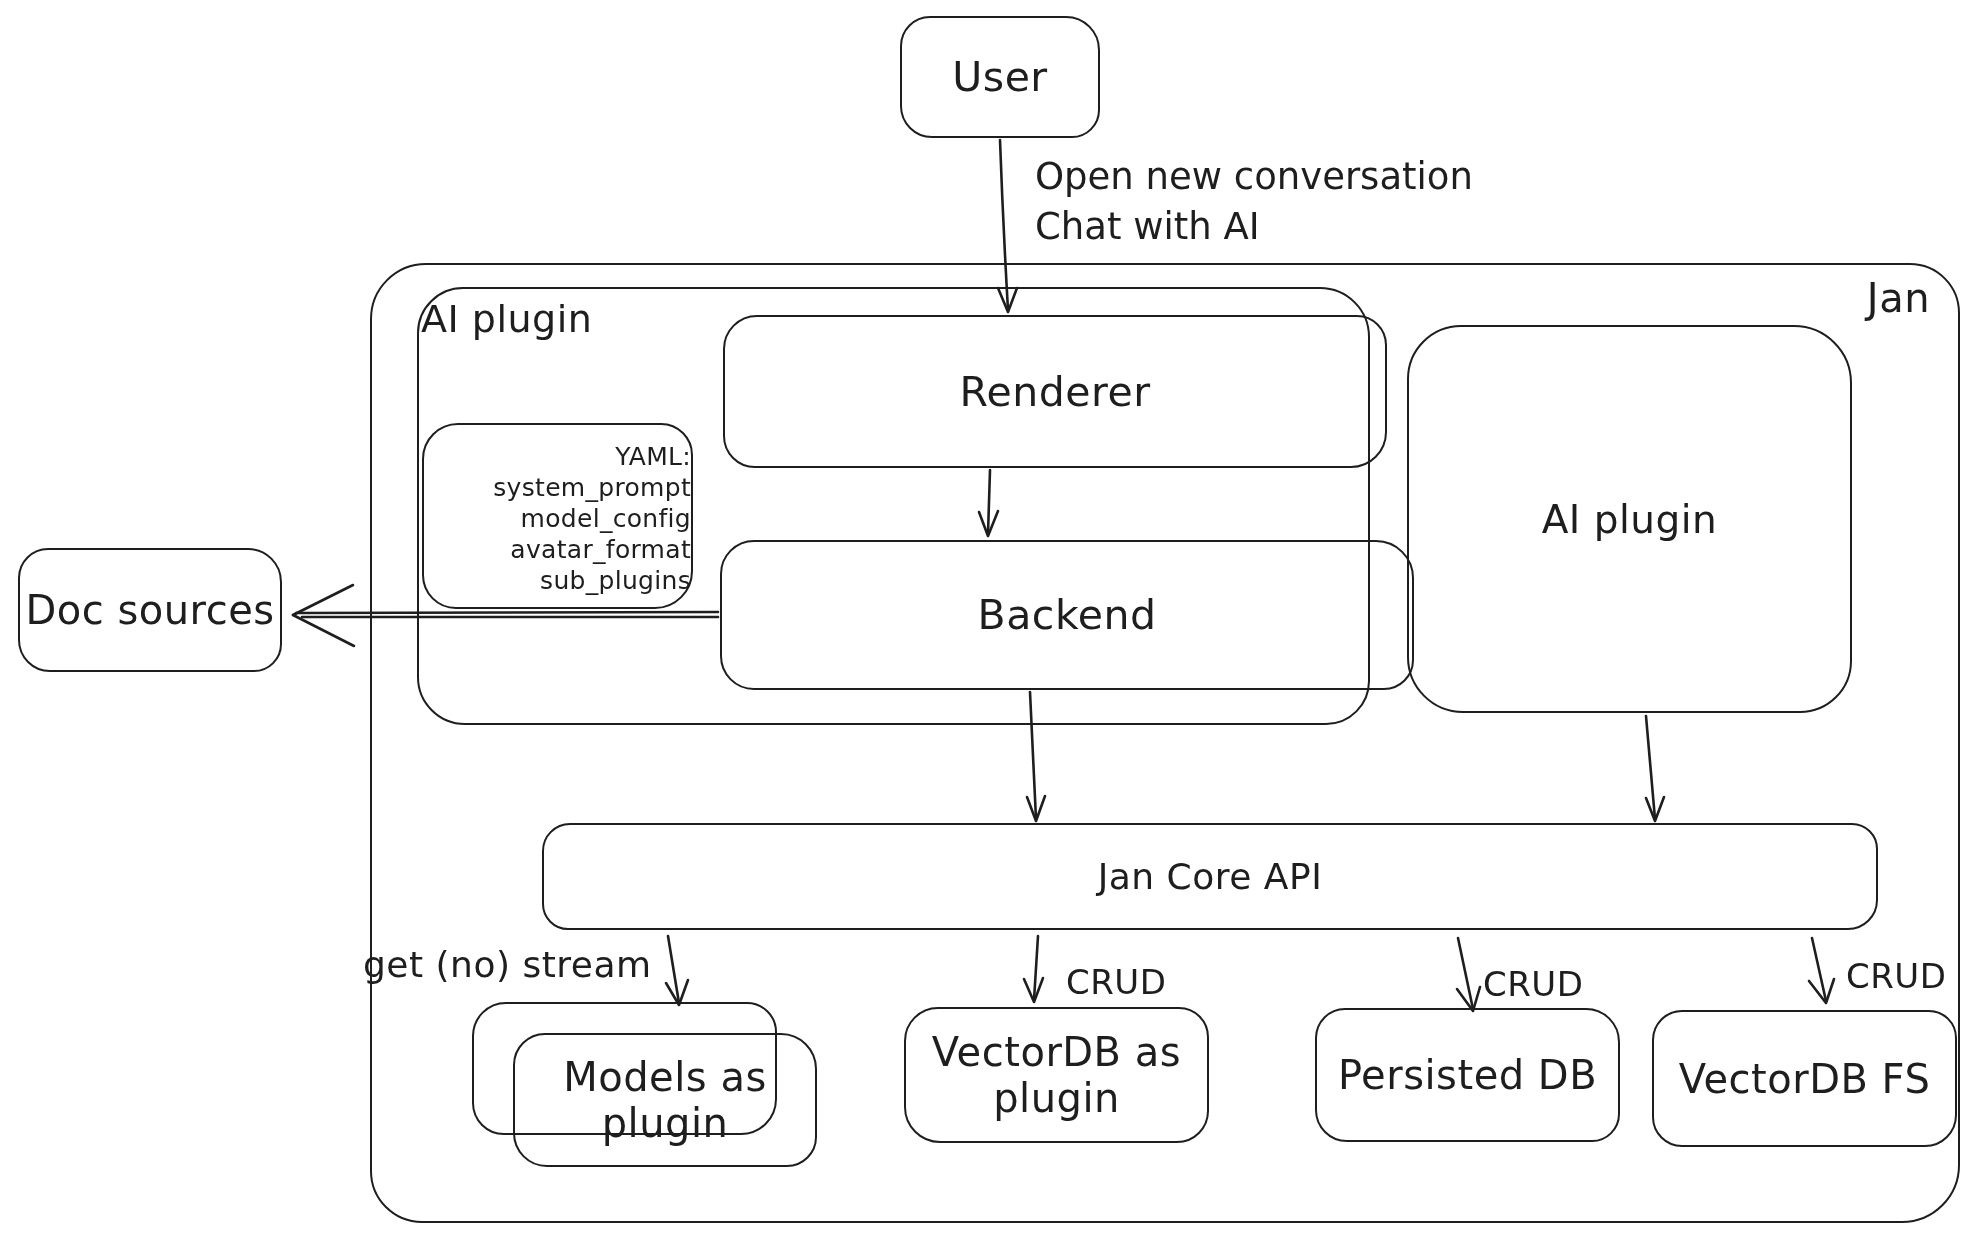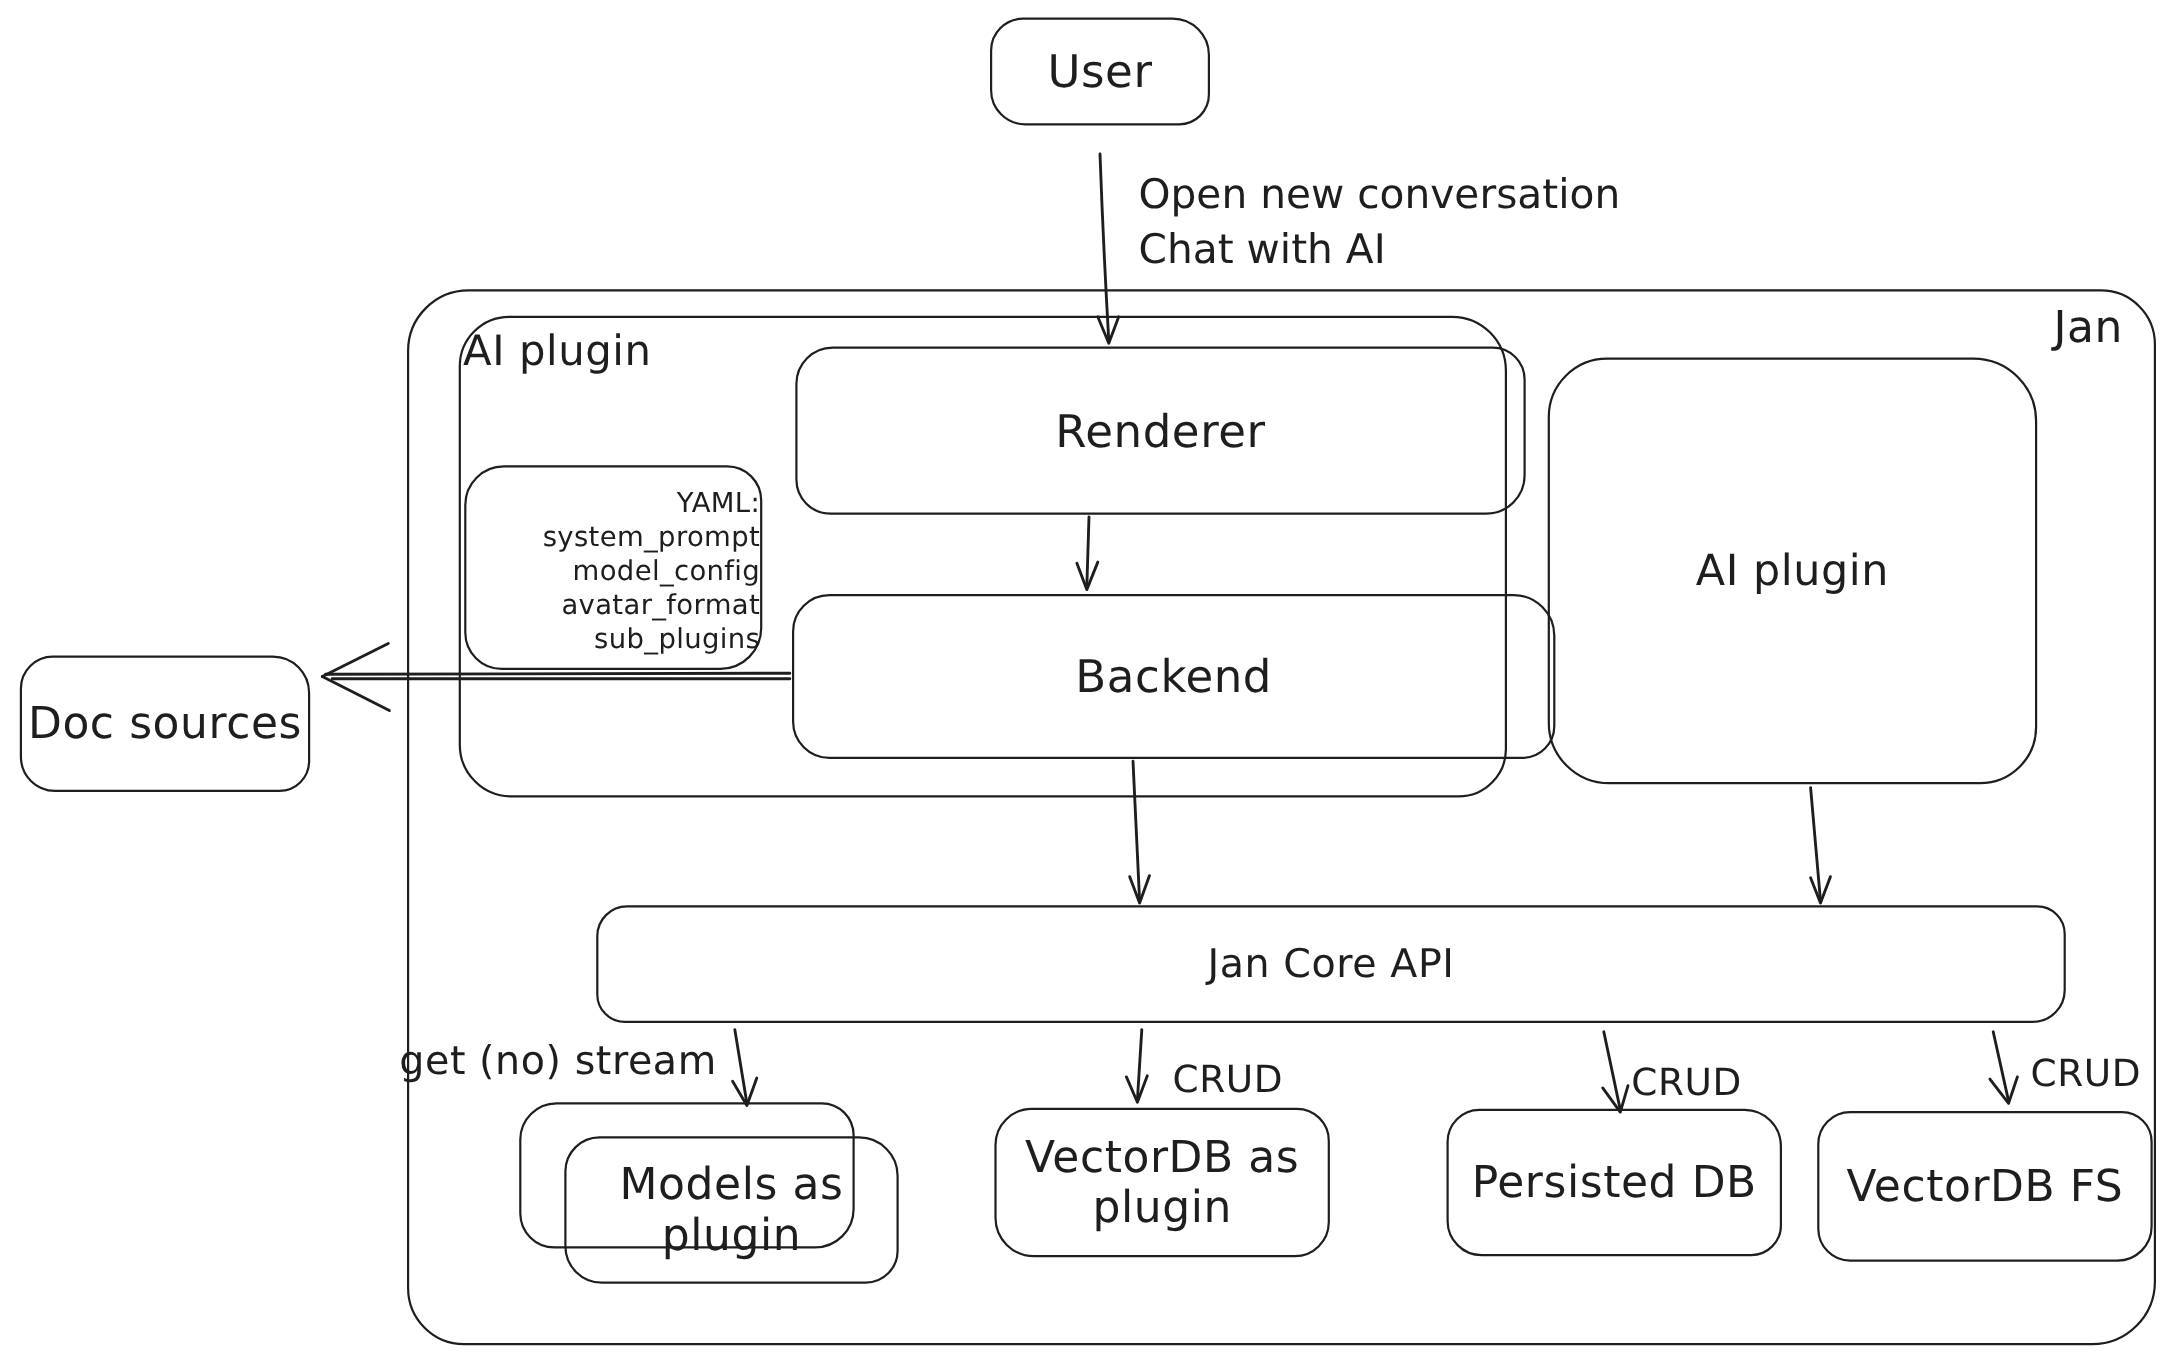--- a/index.html
+++ b/index.html
@@ -19,31 +19,31 @@
     display:flex;align-items:center;justify-content:center;
     text-align:center;
     box-sizing:border-box;
     letter-spacing:0.5px;
   }
   .lbl{position:absolute;white-space:nowrap;letter-spacing:0.5px;}
   .arrows{position:absolute;left:0;top:0;z-index:6;pointer-events:none;}
   .arrows path{stroke:#1e1e1e;stroke-width:2.6;fill:none;stroke-linecap:round;stroke-linejoin:round;}
 
   
-  .user{left:900px;top:16px;width:200px;height:98px;border-radius:30px 34px 28px 32px;font-size:41px;}
+  .user{left:900px;top:16px;width:200px;height:122px;border-radius:30px 34px 28px 32px;font-size:41px;}
   .jan{left:370px;top:263px;width:1590px;height:960px;border-radius:56px 50px 58px 52px;}
   .jan-label{right:28px;top:10px;position:absolute;font-size:40px;}
   .ai-group{left:417px;top:287px;width:953px;height:438px;border-radius:46px 50px 44px 48px;}
   .ai-group-label{left:2px;top:8px;position:absolute;font-size:38px;white-space:nowrap;}
   .renderer{left:723px;top:315px;width:664px;height:153px;border-radius:34px 30px 36px 32px;font-size:41px;}
   .backend{left:720px;top:540px;width:694px;height:150px;border-radius:34px 38px 30px 34px;font-size:41px;}
   .yaml{left:422px;top:423px;width:271px;height:186px;border-radius:36px 32px 38px 34px;
         display:block;padding:16px 0 0 27px;font-size:25px;line-height:31px;text-align:right;letter-spacing:0.3px;}
   .ai-box{left:1407px;top:325px;width:445px;height:388px;border-radius:54px 58px 52px 56px;font-size:39px;}
-  .doc{left:18px;top:548px;width:264px;height:124px;border-radius:30px 34px 28px 32px;font-size:40px;margin-top:48px;}
+  .doc{left:18px;top:548px;width:264px;height:124px;border-radius:30px 34px 28px 32px;font-size:40px;}
   .core{left:542px;top:823px;width:1336px;height:107px;border-radius:28px 26px 30px 26px;font-size:36px;}
   .models-back{left:472px;top:1002px;width:305px;height:133px;border-radius:34px 30px 36px 32px;}
   .models-front{left:513px;top:1033px;width:304px;height:134px;border-radius:32px 36px 30px 34px;
                 font-size:40px;line-height:46px;padding:0 14px;justify-content:center;}
   .vectordb{left:904px;top:1007px;width:305px;height:136px;border-radius:34px 30px 32px 36px;
             font-size:40px;line-height:46px;padding:0 14px;}
   .pdb{left:1315px;top:1008px;width:305px;height:134px;border-radius:30px 34px 28px 32px;font-size:40px;}
   .pfs{left:1652px;top:1010px;width:305px;height:137px;border-radius:30px 28px 32px 30px;font-size:40px;}
 
   

